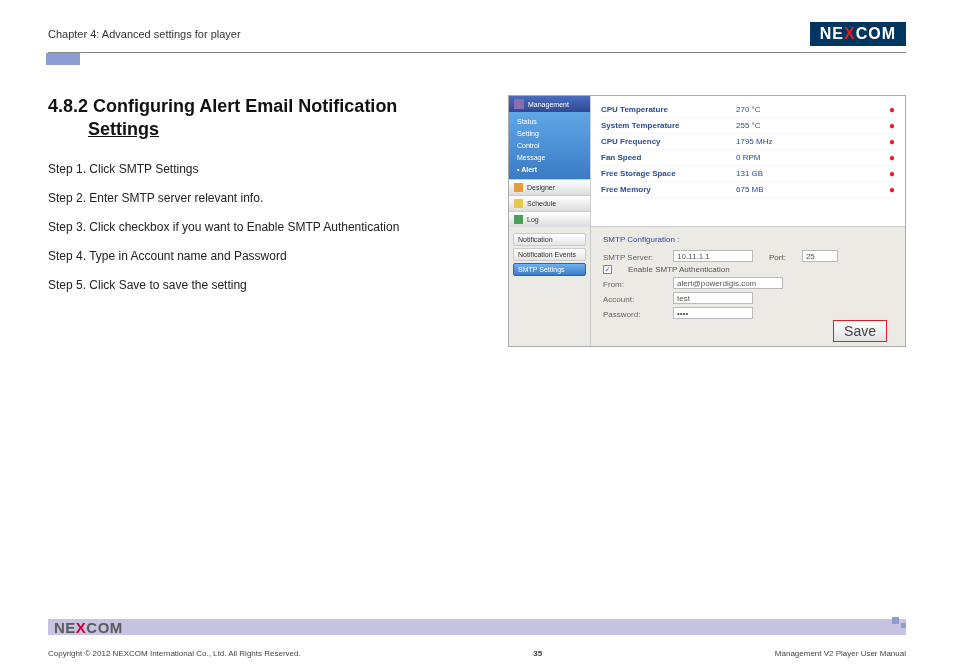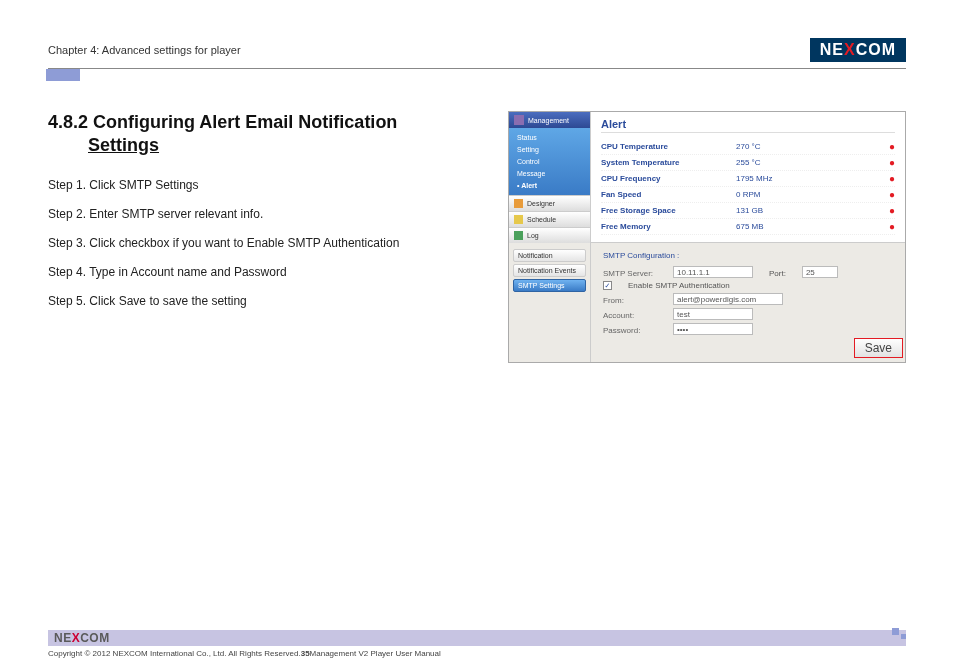--- a/index.html
+++ b/index.html
@@ -6,21 +6,21 @@
   body {
     width: 954px;
     height: 672px;
     background: #ffffff;
     font-family: Arial, Helvetica, sans-serif;
     color: #222;
     position: relative;
     overflow: hidden;
   }
   .page {
-    padding: 36px 48px 0 48px;
+    padding: 20px 48px 0 48px;
     height: 100%;
     position: relative;
   }
   .header-row {
     display: flex;
     justify-content: space-between;
     align-items: center;
     height: 28px;
   }
   .chapter-text { font-size: 11px; color: #333; }
@@ -135,62 +135,63 @@
     color:#fff;
     border-color:#2f64a3;
   }
   .ss-bottom-main { flex:1; padding: 8px 12px; font-size:8px; color:#555; position:relative;}
   .cfg-title { color:#2a4b9b; font-size:8px; margin-bottom:6px; }
   .cfg-row { display:flex; align-items:flex-end; gap:16px; margin-bottom:3px; }
   .cfg-label { width:54px; color:#666; }
   .cfg-input { border:1px solid #bbb; background:#fff; padding:1px 3px; height:12px; font-size:8px; }
   .cfg-save {
     position:absolute;
-    right:2px;
+    right:18px;
     bottom:4px;
     border:1px solid #e31b23;
     padding: 2px 10px;
-    font-size:12px;
+    font-size:14px;
     background: linear-gradient(#fefefe,#e2e2e2);
     color:#444;
   }
   .cfg-check { width:9px; height:9px; border:1px solid #888; background:#fff; display:inline-flex; align-items:center; justify-content:center; font-size:7px; color:#2a4b9b;}
   .footer {
     position:absolute;
     left:48px; right:48px; bottom:14px;
   }
   .footer-band {
     height:16px;
     background:#c7c4e2;
     display:flex;
     align-items:center;
     padding: 0 6px;
     position:relative;
   }
   .footer-logo {
     color:#5a5a5a;
     font-weight:bold;
-    font-size:12px;
+    font-size:15px;
     letter-spacing:0.5px;
   }
   .footer-logo .x { color:#c03; }
   .footer-sq {
     position:absolute;
     right:0;
     top:-2px;
     display:flex;
     gap:2px;
   }
   .fsq { width:7px; height:7px; background:#8e9cd6; }
   .fsq.small { width:5px; height:5px; margin-top:6px; }
   .footer-meta {
     display:flex;
+    justify-content:space-between;
     font-size:8px;
     color:#444;
-    margin-top:3px;
+    margin-top:14px;
   }
   .page-num { font-weight:bold; }
 </style>
 </head>
 <body>
 
 <div class="page">
   <div class="header-row">
     <div class="chapter-text">Chapter 4: Advanced settings for player</div>
     <div class="logo-box">
@@ -239,21 +240,20 @@
                   <span class="sq sq-yel"></span>
                   <span>Schedule</span>
                 </div>
               <div class="btn">
                   <span class="sq sq-grn"></span>
                   <span>Log</span>
                 </div>
             </div>
           </div>
           <div class="ss-main">
-            <div class="ss-title">Alert</div>
             <div class="metric-row">
                 <span class="metric-name">CPU Temperature</span>
                 <span class="metric-val">270 °C</span>
                 <span class="metric-alert">●</span>
               </div>
             <div class="metric-row">
                 <span class="metric-name">System Temperature</span>
                 <span class="metric-val">255 °C</span>
                 <span class="metric-alert">●</span>
               </div>

